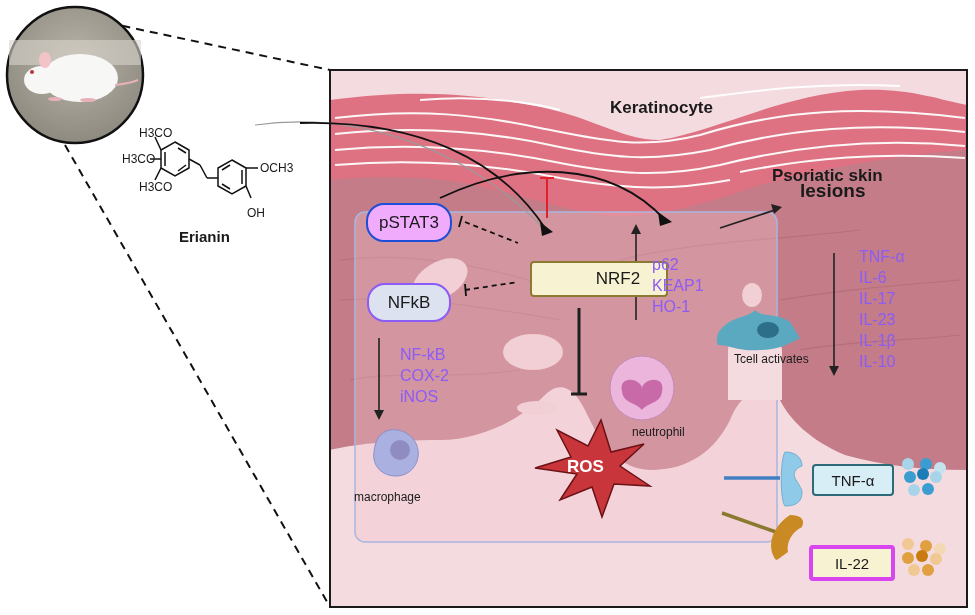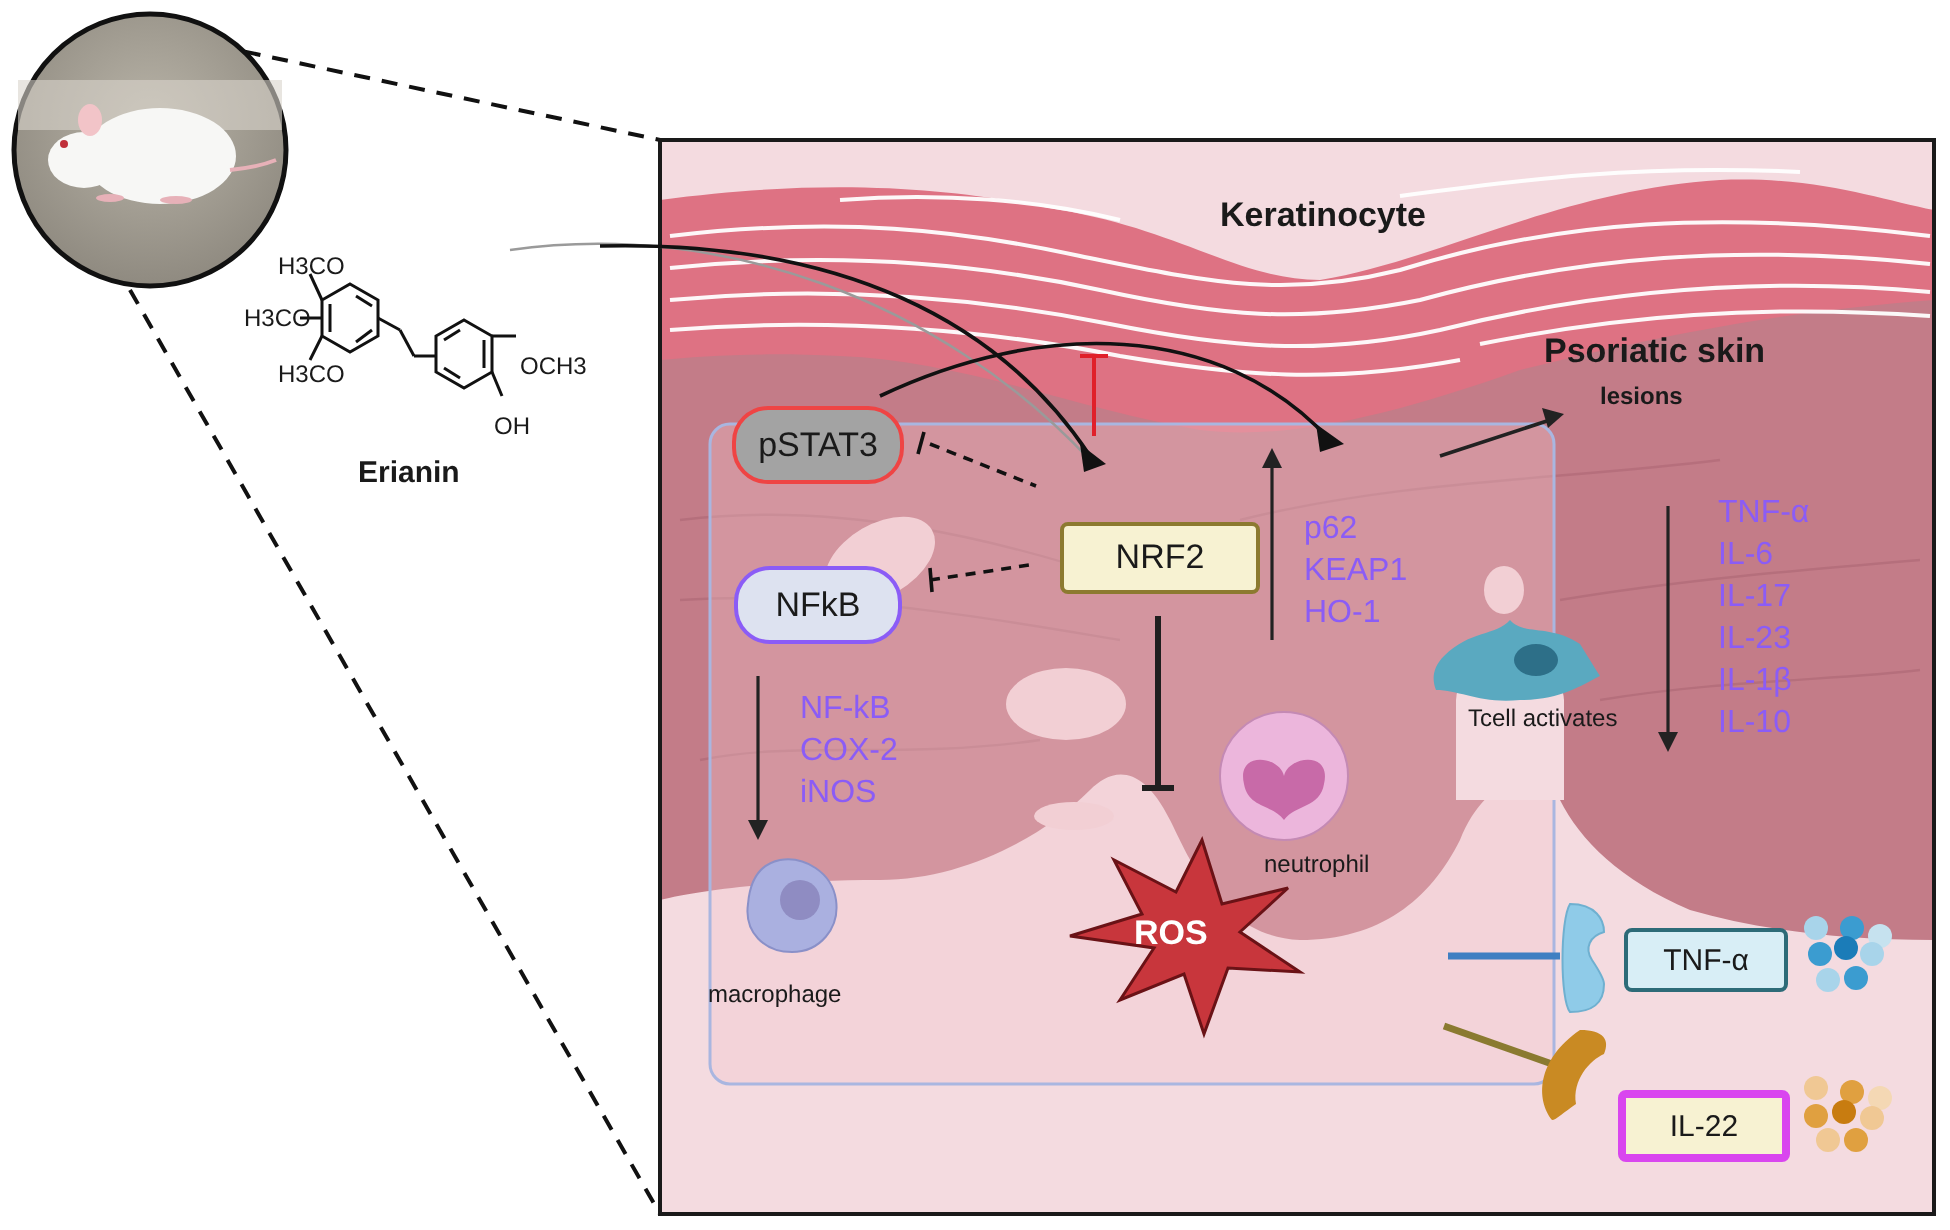--- a/index.html
+++ b/index.html
@@ -164,35 +164,35 @@
     <circle cx="922" cy="556" r="6" fill="#c87c10"></circle>
       <circle cx="936" cy="559" r="6" fill="#f0c894"></circle>
     <circle cx="914" cy="570" r="6" fill="#f0c894"></circle>
       <circle cx="928" cy="570" r="6" fill="#e0a040"></circle>
   </g>
 </svg>
 
 <div class="lbl" style="left:139px;top:126px;font-size:12px;">H3CO</div>
 <div class="lbl" style="left:122px;top:152px;font-size:12px;">H3CO</div>
 <div class="lbl" style="left:139px;top:180px;font-size:12px;">H3CO</div>
-<div class="lbl" style="left:260px;top:161px;font-size:12px;margin-top:15px;">OCH3</div>
+<div class="lbl" style="left:260px;top:161px;font-size:12px;">OCH3</div>
 <div class="lbl" style="left:247px;top:206px;font-size:12px;">OH</div>
 <div class="lbl" style="left:179px;top:228px;font-size:15px;font-weight:bold;">Erianin</div>
 
 <div class="lbl" style="left:610px;top:98px;font-size:17px;font-weight:bold;">Keratinocyte</div>
 <div class="lbl" style="left:772px;top:166px;font-size:17px;font-weight:bold;">Psoriatic skin</div>
-<div class="lbl" style="left:800px;top:191px;font-size:12px;font-weight:bold;">lesions</div>
-
-<div class="pill" style="left:366px;top:203px;width:82px;height:35px;border:2px solid #ef4444;background:#a3a3a3;border-radius:18px;">
+<div class="lbl" style="left:800px;top:180px;font-size:19px;font-weight:bold;">lesions</div>
+
+<div class="pill" style="left:366px;top:203px;width:82px;height:35px;border:2px solid #1d4ed8;background:#f0abfc;border-radius:18px;">
     <span>pSTAT3</span>
   </div>
 <div class="pill" style="left:367px;top:283px;width:80px;height:35px;border:2px solid #8b5cf6;background:#dde2f0;border-radius:18px;">
     <span>NFkB</span>
   </div>
-<div class="pill" style="left:530px;top:261px;width:96px;height:32px;border:2px solid #8c7a30;background:#f7f2d2;border-radius:4px;">
+<div class="pill" style="left:530px;top:261px;width:96px;height:32px;border:2px solid #8c7a30;background:#f7f2d2;border-radius:4px;padding-left:38px;">
     <span>NRF2</span>
   </div>
 <div class="pill" style="left:812px;top:464px;width:78px;height:28px;border:2px solid #2d6b78;background:#d8eef6;border-radius:4px;font-size:15px;">
     <span>TNF-α</span>
   </div>
 <div class="pill" style="left:809px;top:545px;width:78px;height:28px;border:4px solid #d946ef;background:#f7f2d2;border-radius:4px;font-size:15px;">
     <span>IL-22</span>
   </div>
 
 <div class="list" style="left:652px;top:254px;">

